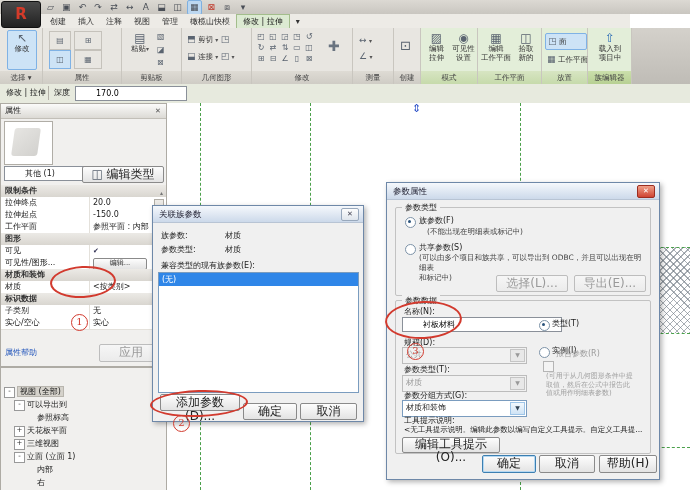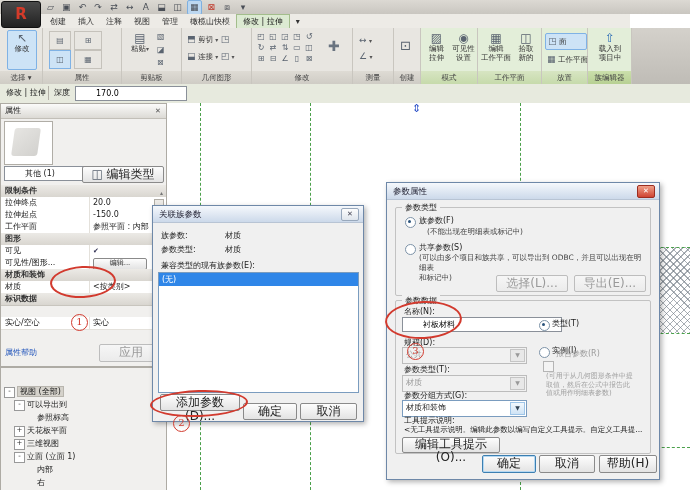--- a/index.html
+++ b/index.html
@@ -301,20 +301,24 @@
       </div>
     <div class="prow" style="top:177px;">
         <span class="lab">材质</span>
         <span class="val">&lt;按类别&gt;</span>
         <span class="assoc"></span>
       </div>
     <div class="prow hdr" style="top:189px;">
         <span class="lab">标识数据</span>
         <span class="exp">▴</span>
       </div>
+    <div class="prow" style="top:201px;">
+        <span class="lab">子类别</span>
+        <span class="val">无</span>
+      </div>
     <div class="prow" style="top:213px;">
         <span class="lab">实心/空心</span>
         <span class="val">实心</span>
       </div>
     <span class="link abs" style="left:4px;top:243px;">属性帮助</span>
     <div class="btn dis" style="left:98px;top:240px;width:62px;height:16px;line-height:15px;">应用</div>
   </div>
 
   <div class="abs palette" style="left:0;top:367px;width:165px;height:123px;">
     <div class="closex">✕</div>

